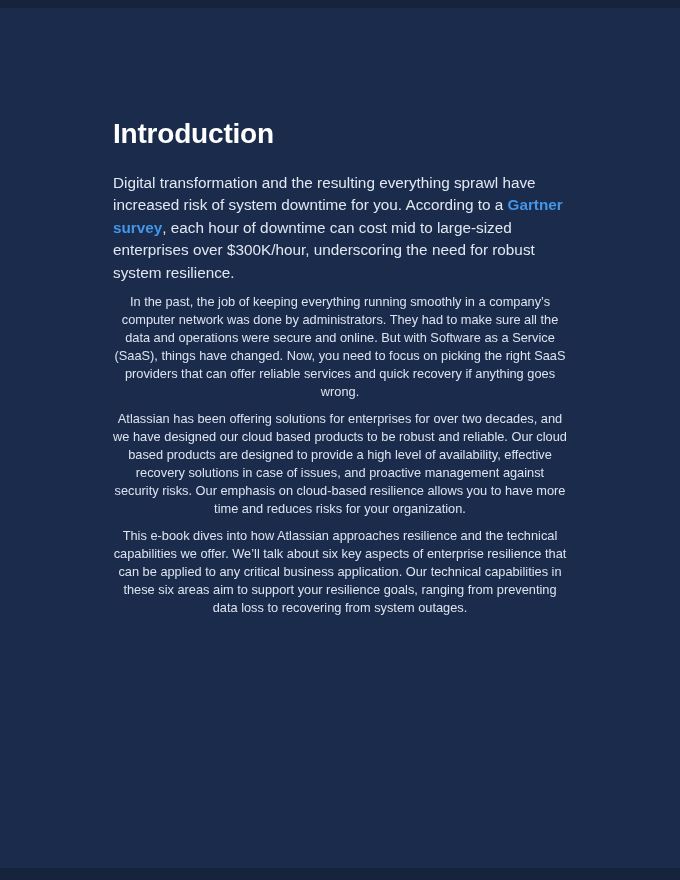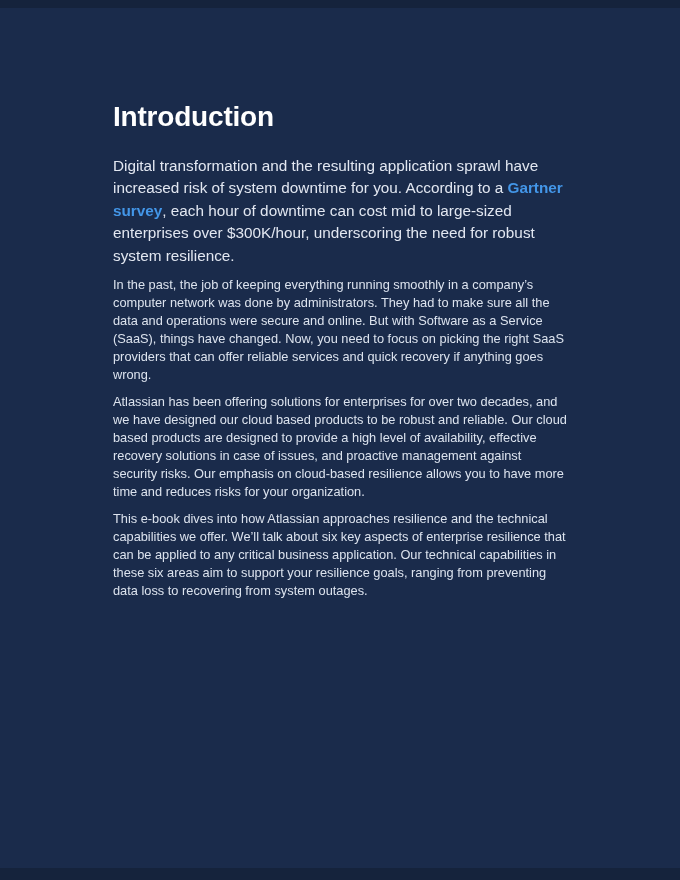--- a/index.html
+++ b/index.html
@@ -23,21 +23,21 @@
     top: 8px;
     left: 0;
     width: 680px;
     height: 860px;
     background: #1A2B4B;
   }
 
   .content {
     position: absolute;
     left: 113px;
-    top: 92px;
+    top: 109px;
     width: 454px;
   }
 
   h1.doc-title {
     color: #FFFFFF;
     font-size: 28px;
     line-height: 34px;
     font-weight: 700;
     letter-spacing: -0.2px;
   }
@@ -56,32 +56,33 @@
     font-weight: 600;
     cursor: pointer;
   }
 
   p.body-p {
     margin-top: 9px;
     color: #DCE3EE;
     font-size: 12.8px;
     line-height: 18px;
     font-weight: 400;
+    text-align: center;
   }
 </style>
 </head>
 <body>
 
 <div class="viewer">
   <div class="page">
     <div class="content">
 
       <h1 class="doc-title">Introduction</h1>
 
-      <p class="lead"><span>Digital transformation and the resulting application sprawl have increased risk of system downtime for you. According to a </span><a class="inline-link">Gartner survey</a><span>, each hour of downtime can cost mid to large-sized enterprises over $300K/hour, underscoring the need for robust system resilience.</span></p>
+      <p class="lead"><span>Digital transformation and the resulting everything sprawl have increased risk of system downtime for you. According to a </span><a class="inline-link">Gartner survey</a><span>, each hour of downtime can cost mid to large-sized enterprises over $300K/hour, underscoring the need for robust system resilience.</span></p>
 
       <p class="body-p">In the past, the job of keeping everything running smoothly in a company’s computer network was done by administrators. They had to make sure all the data and operations were secure and online. But with Software as a Service (SaaS), things have changed. Now, you need to focus on picking the right SaaS providers that can offer reliable services and quick recovery if anything goes wrong.</p>
 
       <p class="body-p">Atlassian has been offering solutions for enterprises for over two decades, and we have designed our cloud based products to be robust and reliable. Our cloud based products are designed to provide a high level of availability, effective recovery solutions in case of issues, and proactive management against security risks. Our emphasis on cloud-based resilience allows you to have more time and reduces risks for your organization.</p>
 
       <p class="body-p">This e-book dives into how Atlassian approaches resilience and the technical capabilities we offer. We’ll talk about six key aspects of enterprise resilience that can be applied to any critical business application. Our technical capabilities in these six areas aim to support your resilience goals, ranging from preventing data loss to recovering from system outages.</p>
 
 
     </div>
   </div>

